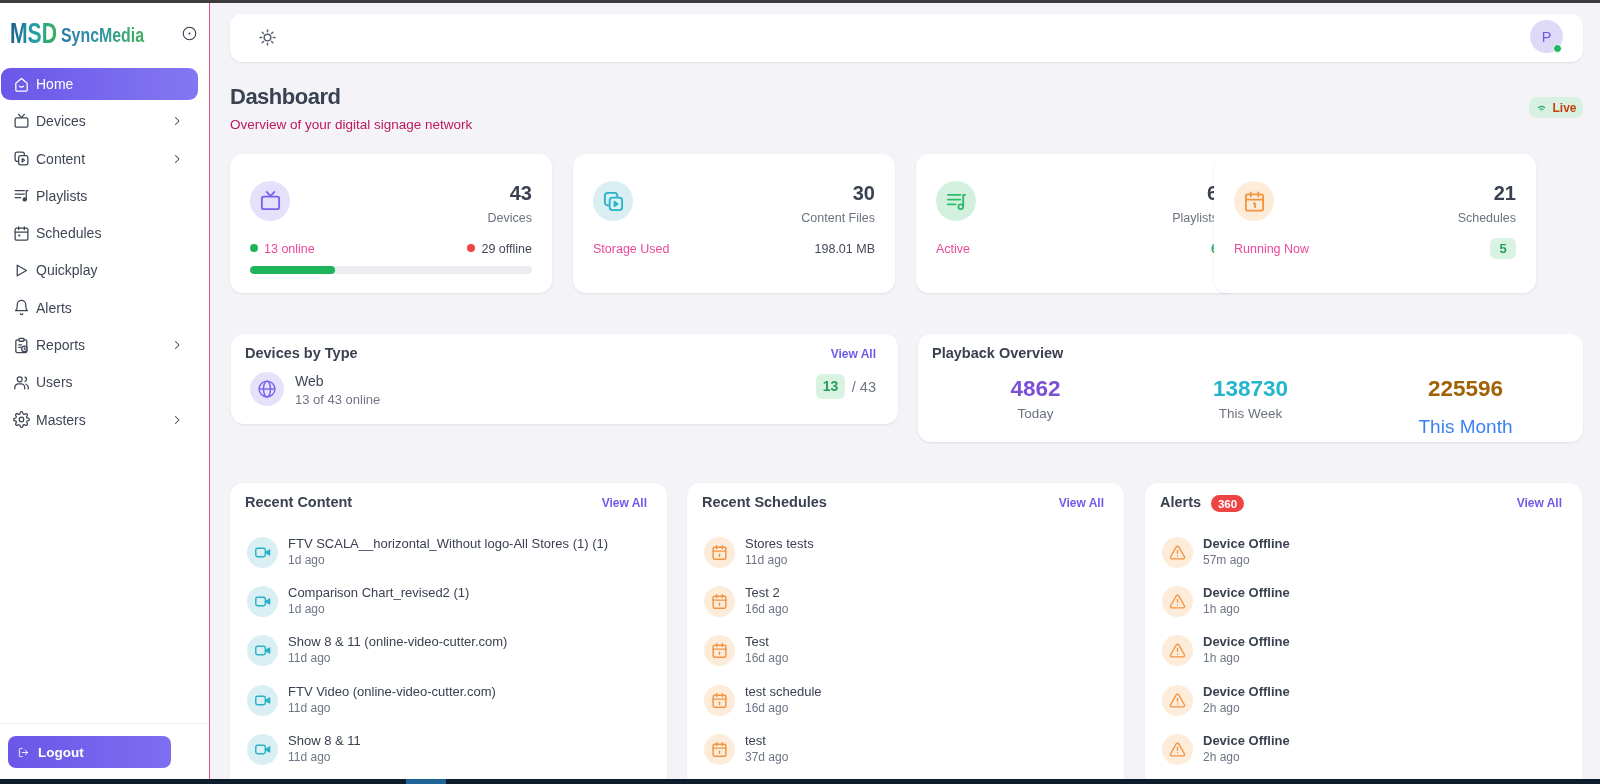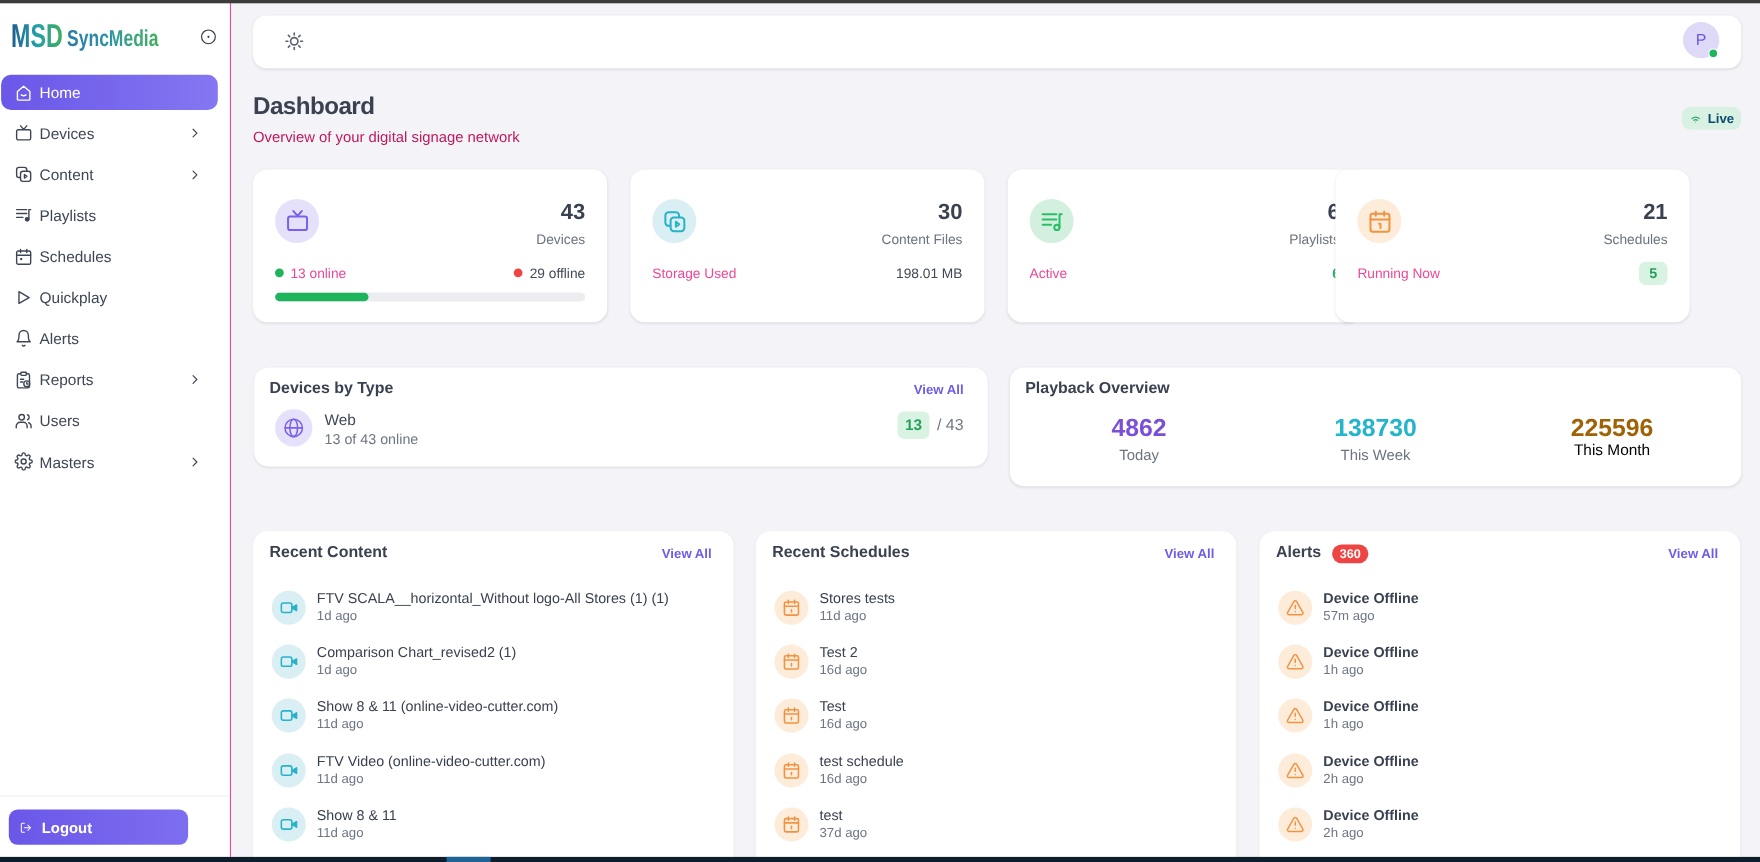--- a/index.html
+++ b/index.html
@@ -26,21 +26,21 @@
 
 .card { position:absolute; background:#fff; border-radius:13px; box-shadow:0 1px 3px rgba(20,24,40,.05), 0 1px 2px rgba(20,24,40,.04); }
 .topbar { left:230px; top:14px; width:1353px; height:48px; border-radius:12px; }
 .sun { position:absolute; left:258px; top:28px; }
 .avatar { position:absolute; left:1530px; top:20px; width:33px; height:33px; border-radius:50%; background:#ddd9f7;
   display:flex; align-items:center; justify-content:center; color:#6a5ae4; font-size:14.5px; font-weight:500;}
 .avdot { position:absolute; left:1553px; top:44px; width:9px; height:9px; border-radius:50%; background:#1fb45f; border:1.5px solid #fff; }
 .h1 { position:absolute; left:230px; top:86px; font-size:22px; line-height:22px; font-weight:bold; color:#3a4150; letter-spacing:-0.5px; }
 .h1sub { position:absolute; left:230px; top:118px; font-size:13.5px; line-height:14px; color:#be185d; }
 .live { position:absolute; left:1529px; top:97px; width:54px; height:21px; background:#d9f1e3; border-radius:8px;
-  display:flex; align-items:center; justify-content:center; gap:4px; color:#0c4a6e; font-size:12px; font-weight:bold; }
+  display:flex; align-items:center; justify-content:center; gap:4px; color:#c2410c; font-size:12px; font-weight:bold; }
 
 .stat { top:154px; width:322px; height:139px; }
 .stat .ic { position:absolute; left:20px; top:27px; width:40px; height:40px; border-radius:50%; display:flex; align-items:center; justify-content:center; }
 .stat .num { position:absolute; right:20px; top:29px; font-size:20px; font-weight:bold; color:#3a4150; line-height:20px; }
 .stat .numlab { position:absolute; right:20px; top:58px; font-size:12.5px; color:#6b7280; line-height:12.5px; }
 .stat .bl { position:absolute; left:20px; top:88px; font-size:12.5px; color:#ec4899; line-height:14px; }
 .stat .br { position:absolute; right:20px; top:88px; font-size:12.5px; color:#424957; line-height:14px; }
 .dot { display:inline-block; width:8px; height:8px; border-radius:50%; margin-right:6px; position:relative; top:-1px;}
 .prog { position:absolute; left:20px; top:112px; width:282px; height:8px; border-radius:4px; background:#ecedf0; overflow:hidden; }
 .prog > div { width:30.2%; height:100%; border-radius:4px; background:#1db45c; }
@@ -291,21 +291,21 @@
     <div style="flex:1;text-align:center;">
       <div style="font-size:22.5px;font-weight:bold;color:#7b50d6;line-height:22.5px;">4862</div>
       <div style="font-size:13.5px;color:#6b7280;margin-top:5px;">Today</div>
     </div>
     <div style="flex:1;text-align:center;">
       <div style="font-size:22.5px;font-weight:bold;color:#23b5cb;line-height:22.5px;">138730</div>
       <div style="font-size:13.5px;color:#6b7280;margin-top:5px;">This Week</div>
     </div>
     <div style="flex:1;text-align:center;">
       <div style="font-size:22.5px;font-weight:bold;color:#a16207;line-height:22.5px;">225596</div>
-      <div style="font-size:14px;color:#000000;margin-top:0;">This Month</div>
+      <div style="font-size:19px;color:#3b82f6;margin-top:15px;">This Month</div>
     </div>
   </div>
 </div>
 
 <div class="card list lc1">
   <div class="ctitle" style="left:15px;">Recent Content</div>
   <div class="viewall" style="right:20px;">View All</div>
   <div class="litem" style="top:54px;">
       <div class="licon cyanbg">
         <svg width="17" height="17" viewBox="0 0 24 24" fill="none" stroke="#27b2c8" stroke-width="2" stroke-linecap="round" stroke-linejoin="round">

